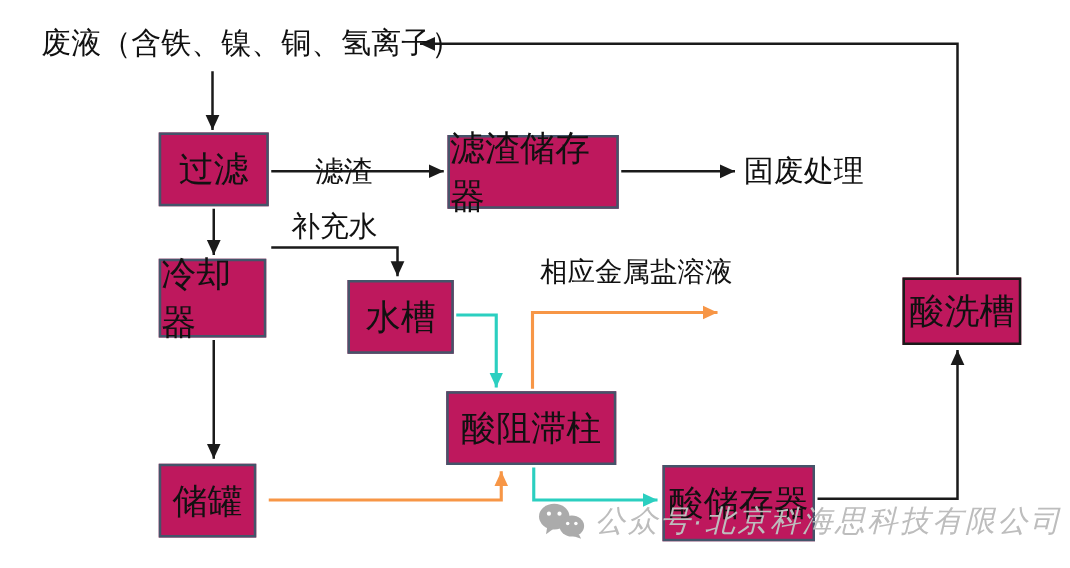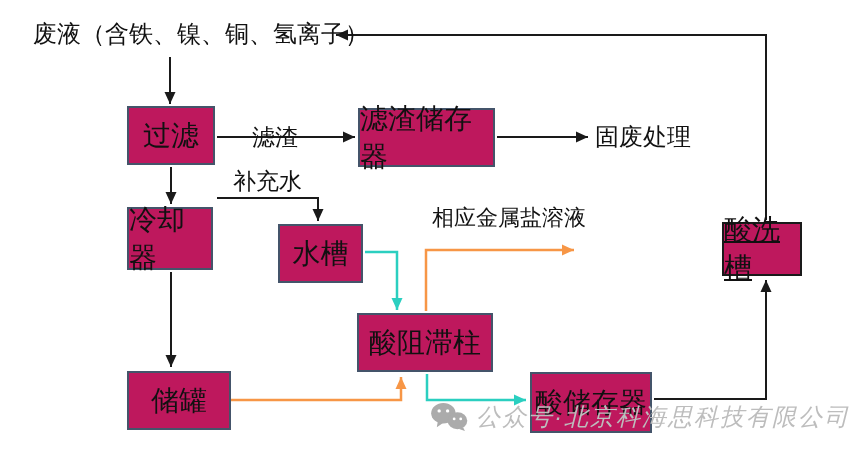--- a/index.html
+++ b/index.html
@@ -108,34 +108,34 @@
   </div>
 
   <div class="node" style="left:127px; top:207px; width:86px; height:63px;">
     <span>冷却器</span>
   </div>
 
   <div class="node" style="left:278px; top:224px; width:85px; height:59px;">
     <span>水槽</span>
   </div>
 
-  <div class="node" style="left:127px; top:371px; width:104px; height:59px;">
+  <div class="node" style="left:127px; top:371px; width:78px; height:59px;">
     <span>储罐</span>
   </div>
 
   <div class="node" style="left:357px; top:313px; width:136px; height:59px;">
     <span>酸阻滞柱</span>
   </div>
 
 
   <div class="node" style="left:530px; top:372px; width:122px; height:61px;">
     <span>酸储存器</span>
   </div>
 
-  <div class="node blackbox" style="left:722px; top:222px; width:80px; height:54px;text-decoration:underline;">
+  <div class="node blackbox" style="left:722px; top:222px; width:95px; height:54px;">
     <span>酸洗槽</span>
   </div>
 
   <div id="watermark">
     <svg width="38" height="30" viewBox="0 0 40 32">
       <ellipse cx="14" cy="12" rx="13" ry="11" fill="#ababab"></ellipse>
       <path d="M8 21 L7 27 L14 22 z" fill="#ababab"></path>
       <circle cx="9.5" cy="9.5" r="1.8" fill="#ffffff"></circle>
       <circle cx="18.5" cy="9.5" r="1.8" fill="#ffffff"></circle>
       <ellipse cx="29" cy="20" rx="10.5" ry="9" fill="#ababab"></ellipse>

